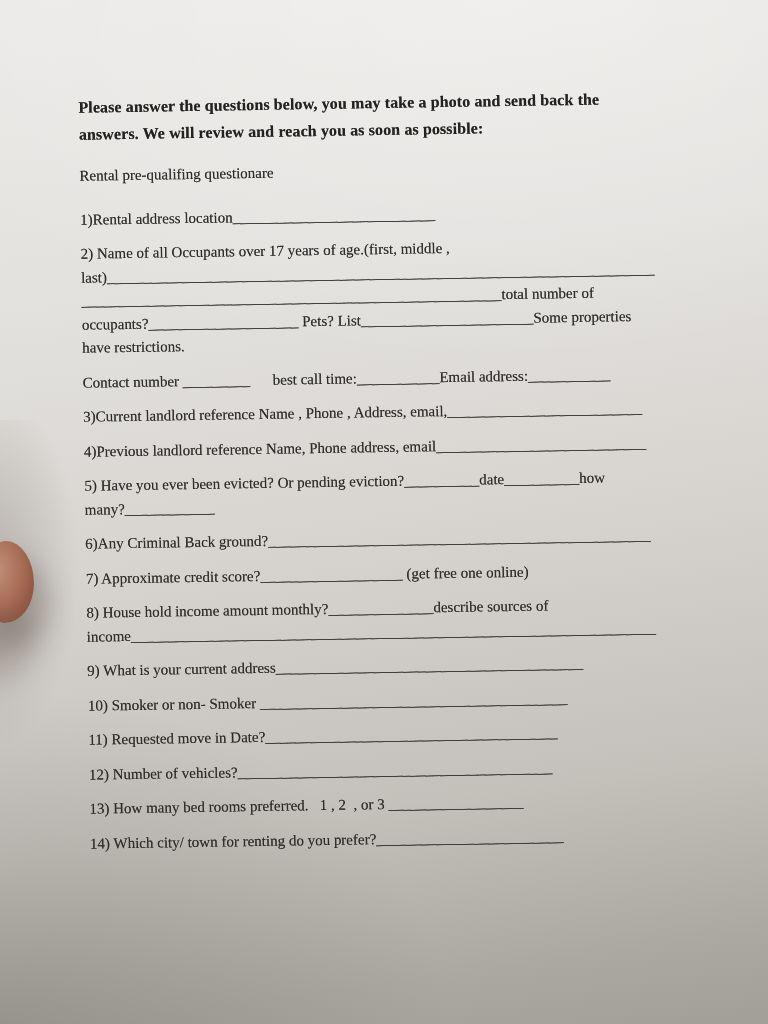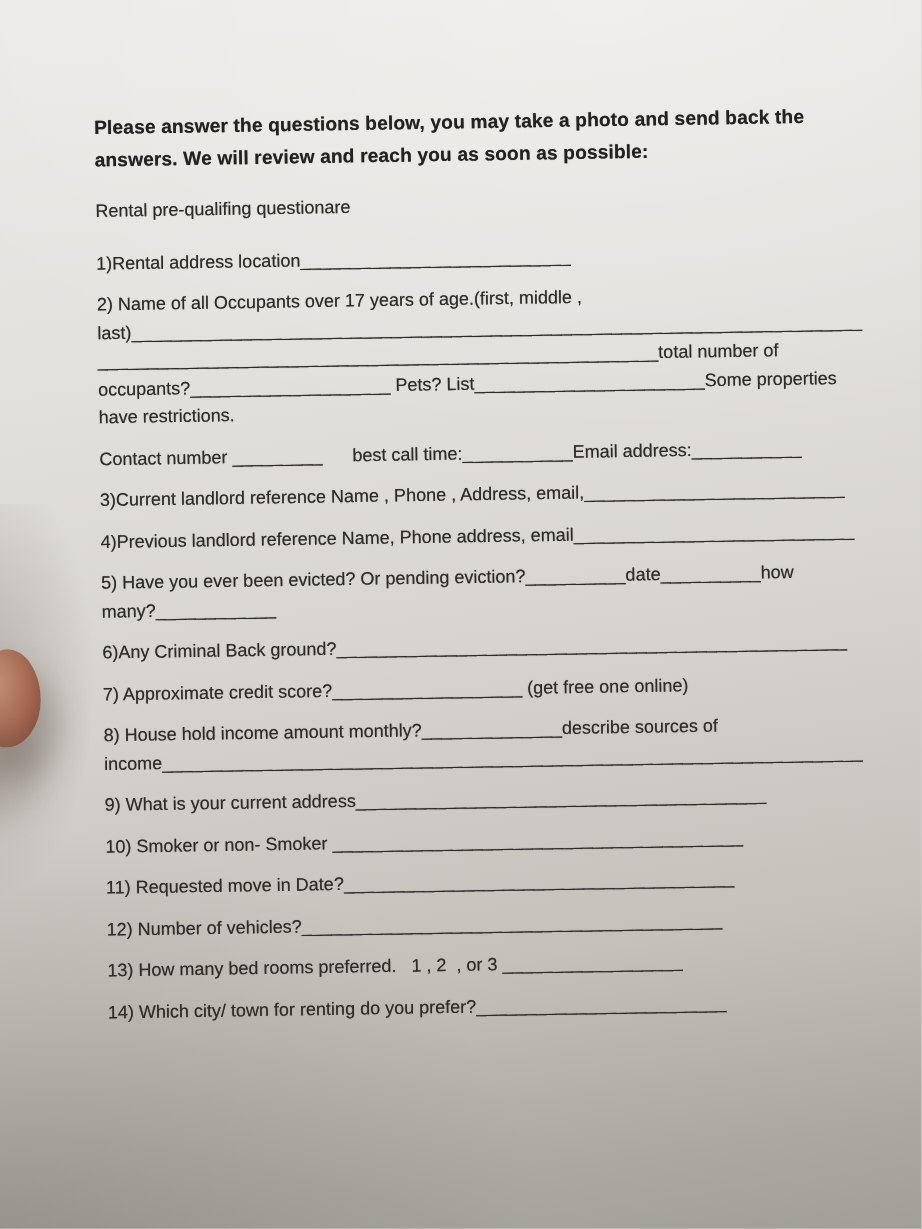--- a/index.html
+++ b/index.html
@@ -8,20 +8,21 @@
     font-family: "Liberation Sans", sans-serif;
     background: #d6d4d0;
   }
   
   .photo {
     position: absolute; inset: 0;
     background:
       radial-gradient(140% 60% at 65% 0%, rgba(255,255,255,0.30), rgba(255,255,255,0) 60%),
       radial-gradient(90% 50% at 0% 100%, rgba(70,64,58,0.22), rgba(70,64,58,0) 65%),
       linear-gradient(172deg, #eceae8 0%, #e3e1de 28%, #d7d4d0 52%, #c4c1bb 76%, #aba8a2 92%, #a29f99 100%);
+    font-family: Liberation Serif, serif;
   }
   .edge-shade {
     position: absolute; left: 0; top: 420px; width: 80px; height: 330px;
     background: radial-gradient(ellipse at -10% 45%, rgba(105,95,86,0.30), rgba(105,95,86,0) 70%);
     pointer-events: none;
   }
   .finger {
     position: absolute; left: -18px; top: 541px; width: 52px; height: 82px;
     border-radius: 46% 54% 56% 44% / 52% 52% 48% 48%;
     background: radial-gradient(ellipse at 28% 35%, #c29079 0%, #a96f58 45%, #8f5744 75%, #7a4536 100%);

